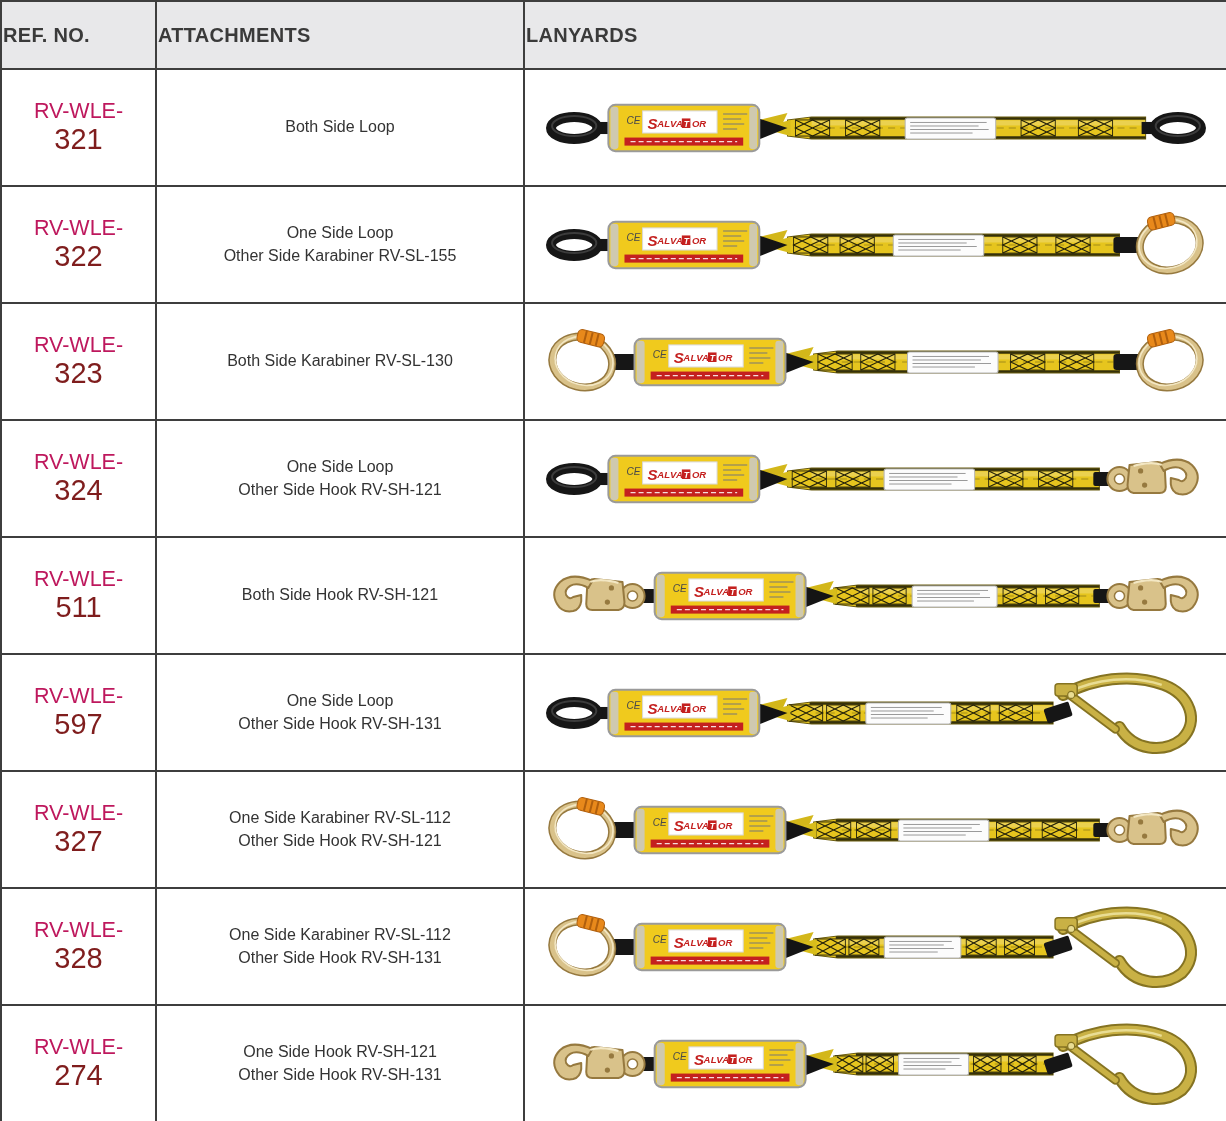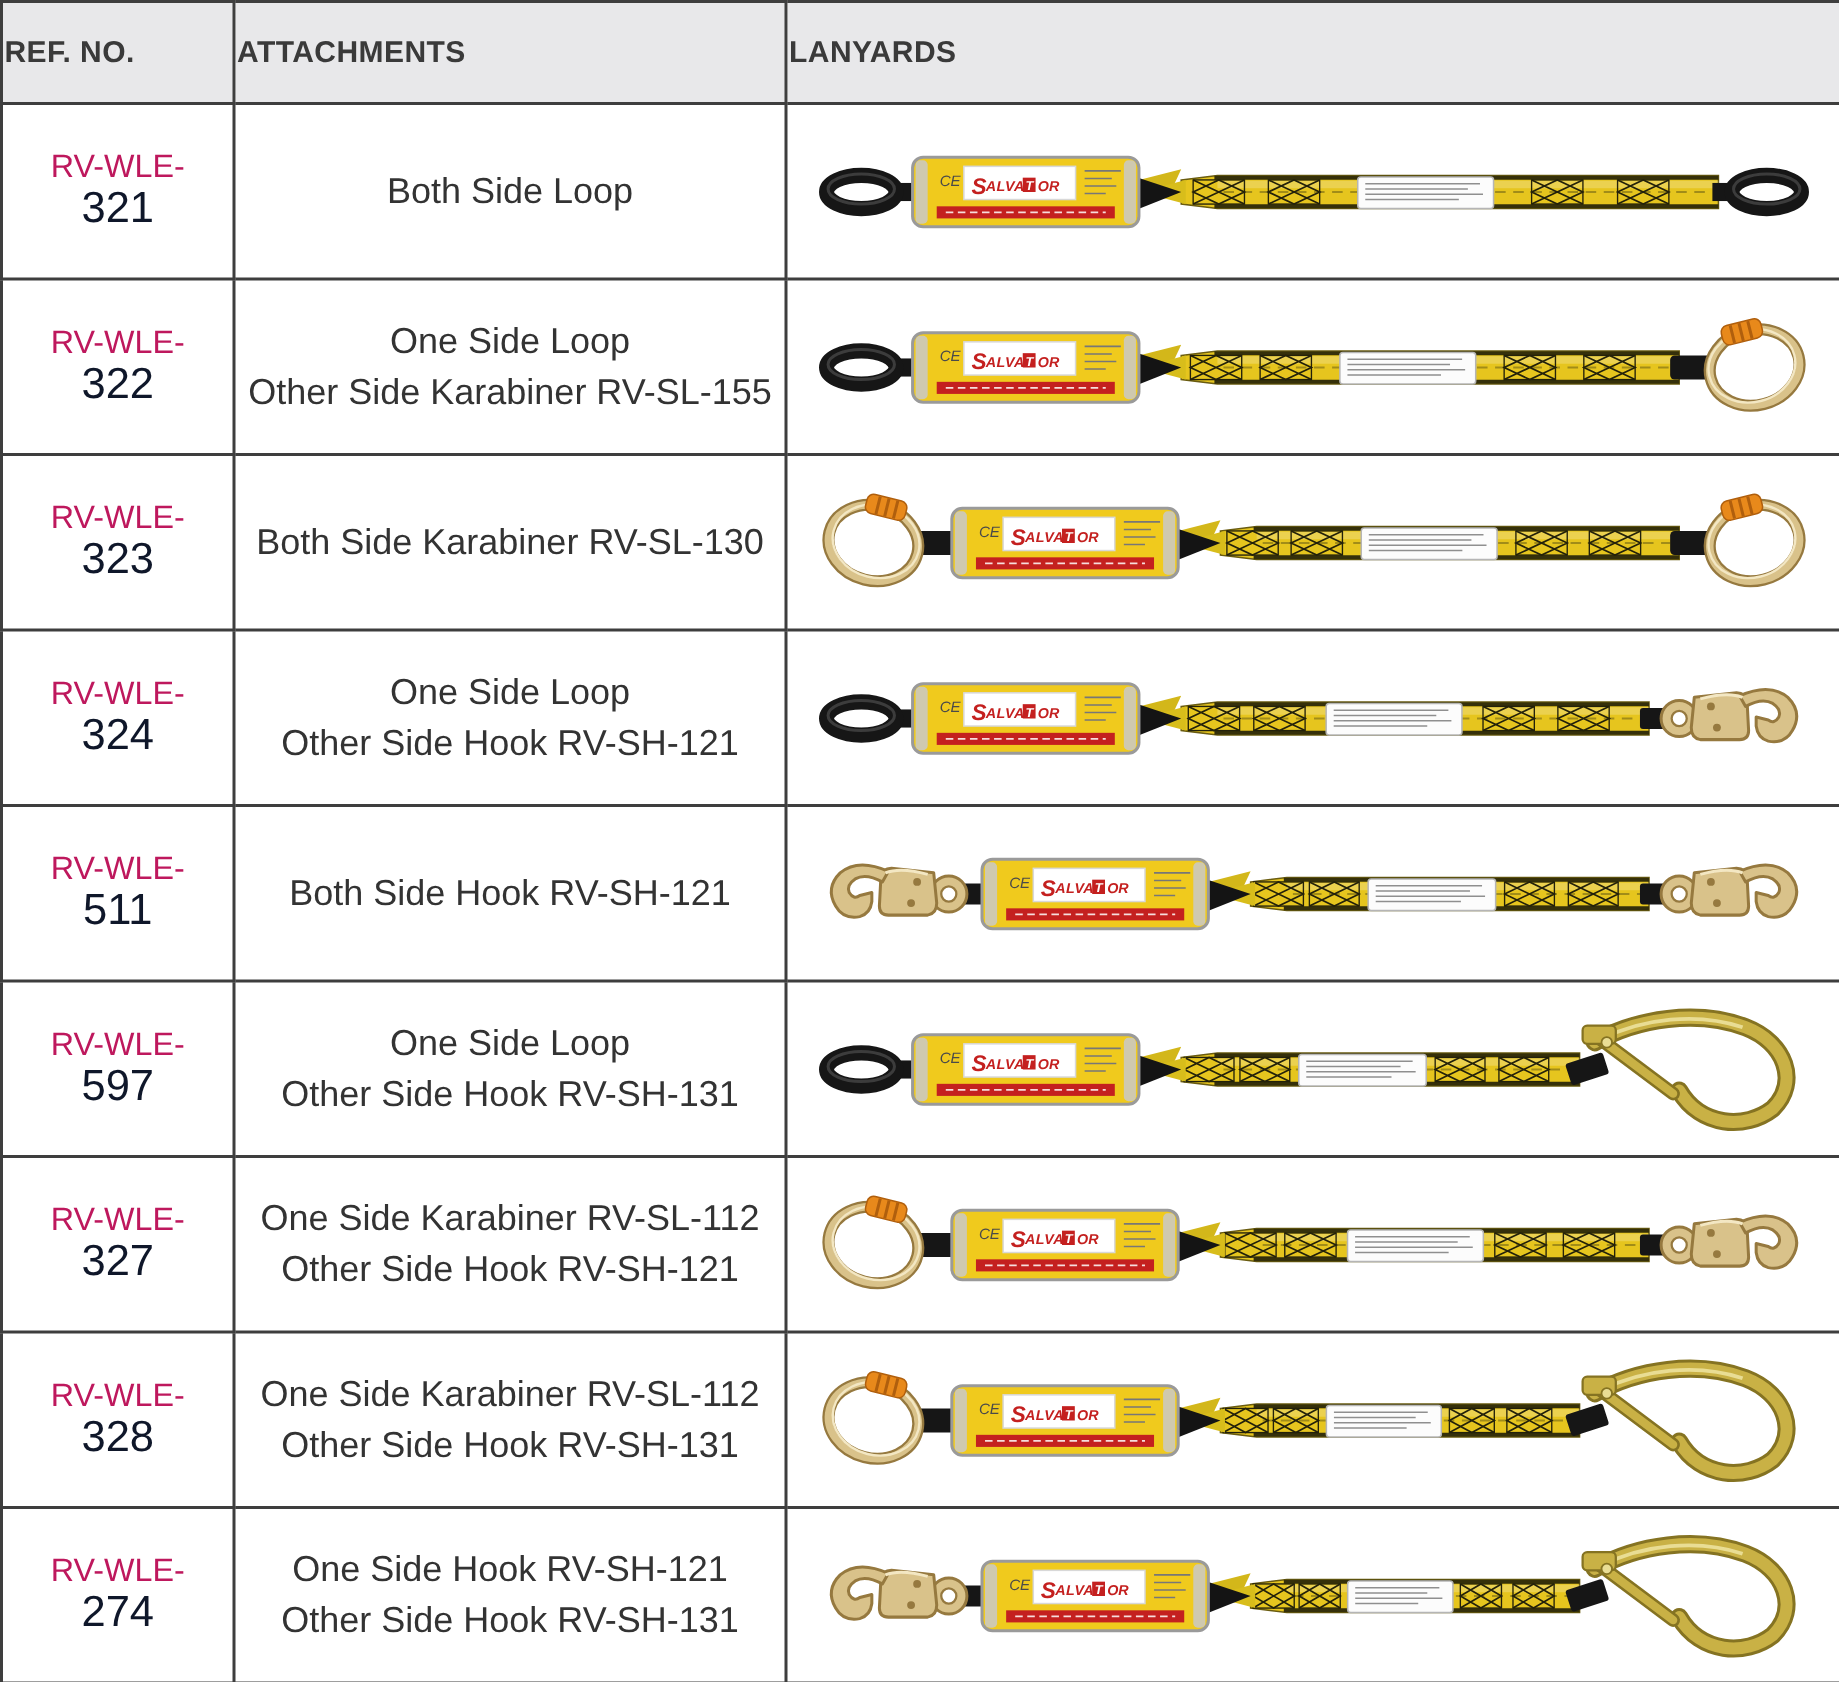--- a/index.html
+++ b/index.html
@@ -27,22 +27,22 @@
     color:#3a3a3a;
     letter-spacing:.3px;
     text-align:left;
   }
   .col-ref{width:155px;}
   .col-att{width:368px;}
   .col-lan{width:703px;}
   .catalog td{height:117px;background:#fff;}
   .ref-cell{text-align:center;vertical-align:middle;}
   .ref-prefix{font-size:21.5px;line-height:1.15;color:#be185d;}
-  .ref-num{font-size:29px;line-height:1.1;color:#0f172a;}
-  .att-cell{text-align:center;vertical-align:middle;font-size:24px;line-height:1.4;color:#333;}
+  .ref-num{font-size:29px;line-height:1.1;color:#7f1d1d;}
+  .att-cell{text-align:center;vertical-align:middle;font-size:16px;line-height:1.4;color:#333;}
   .lan-cell{vertical-align:middle;padding:0 16px;}
   .lanyard{display:flex;align-items:center;justify-content:center;width:100%;height:100%;font-style:italic;}
   .lanyard svg{display:block;}
 </style>
 </head>
 <body>
 
 <table class="catalog">
   <colgroup>
       <col class="col-ref">

